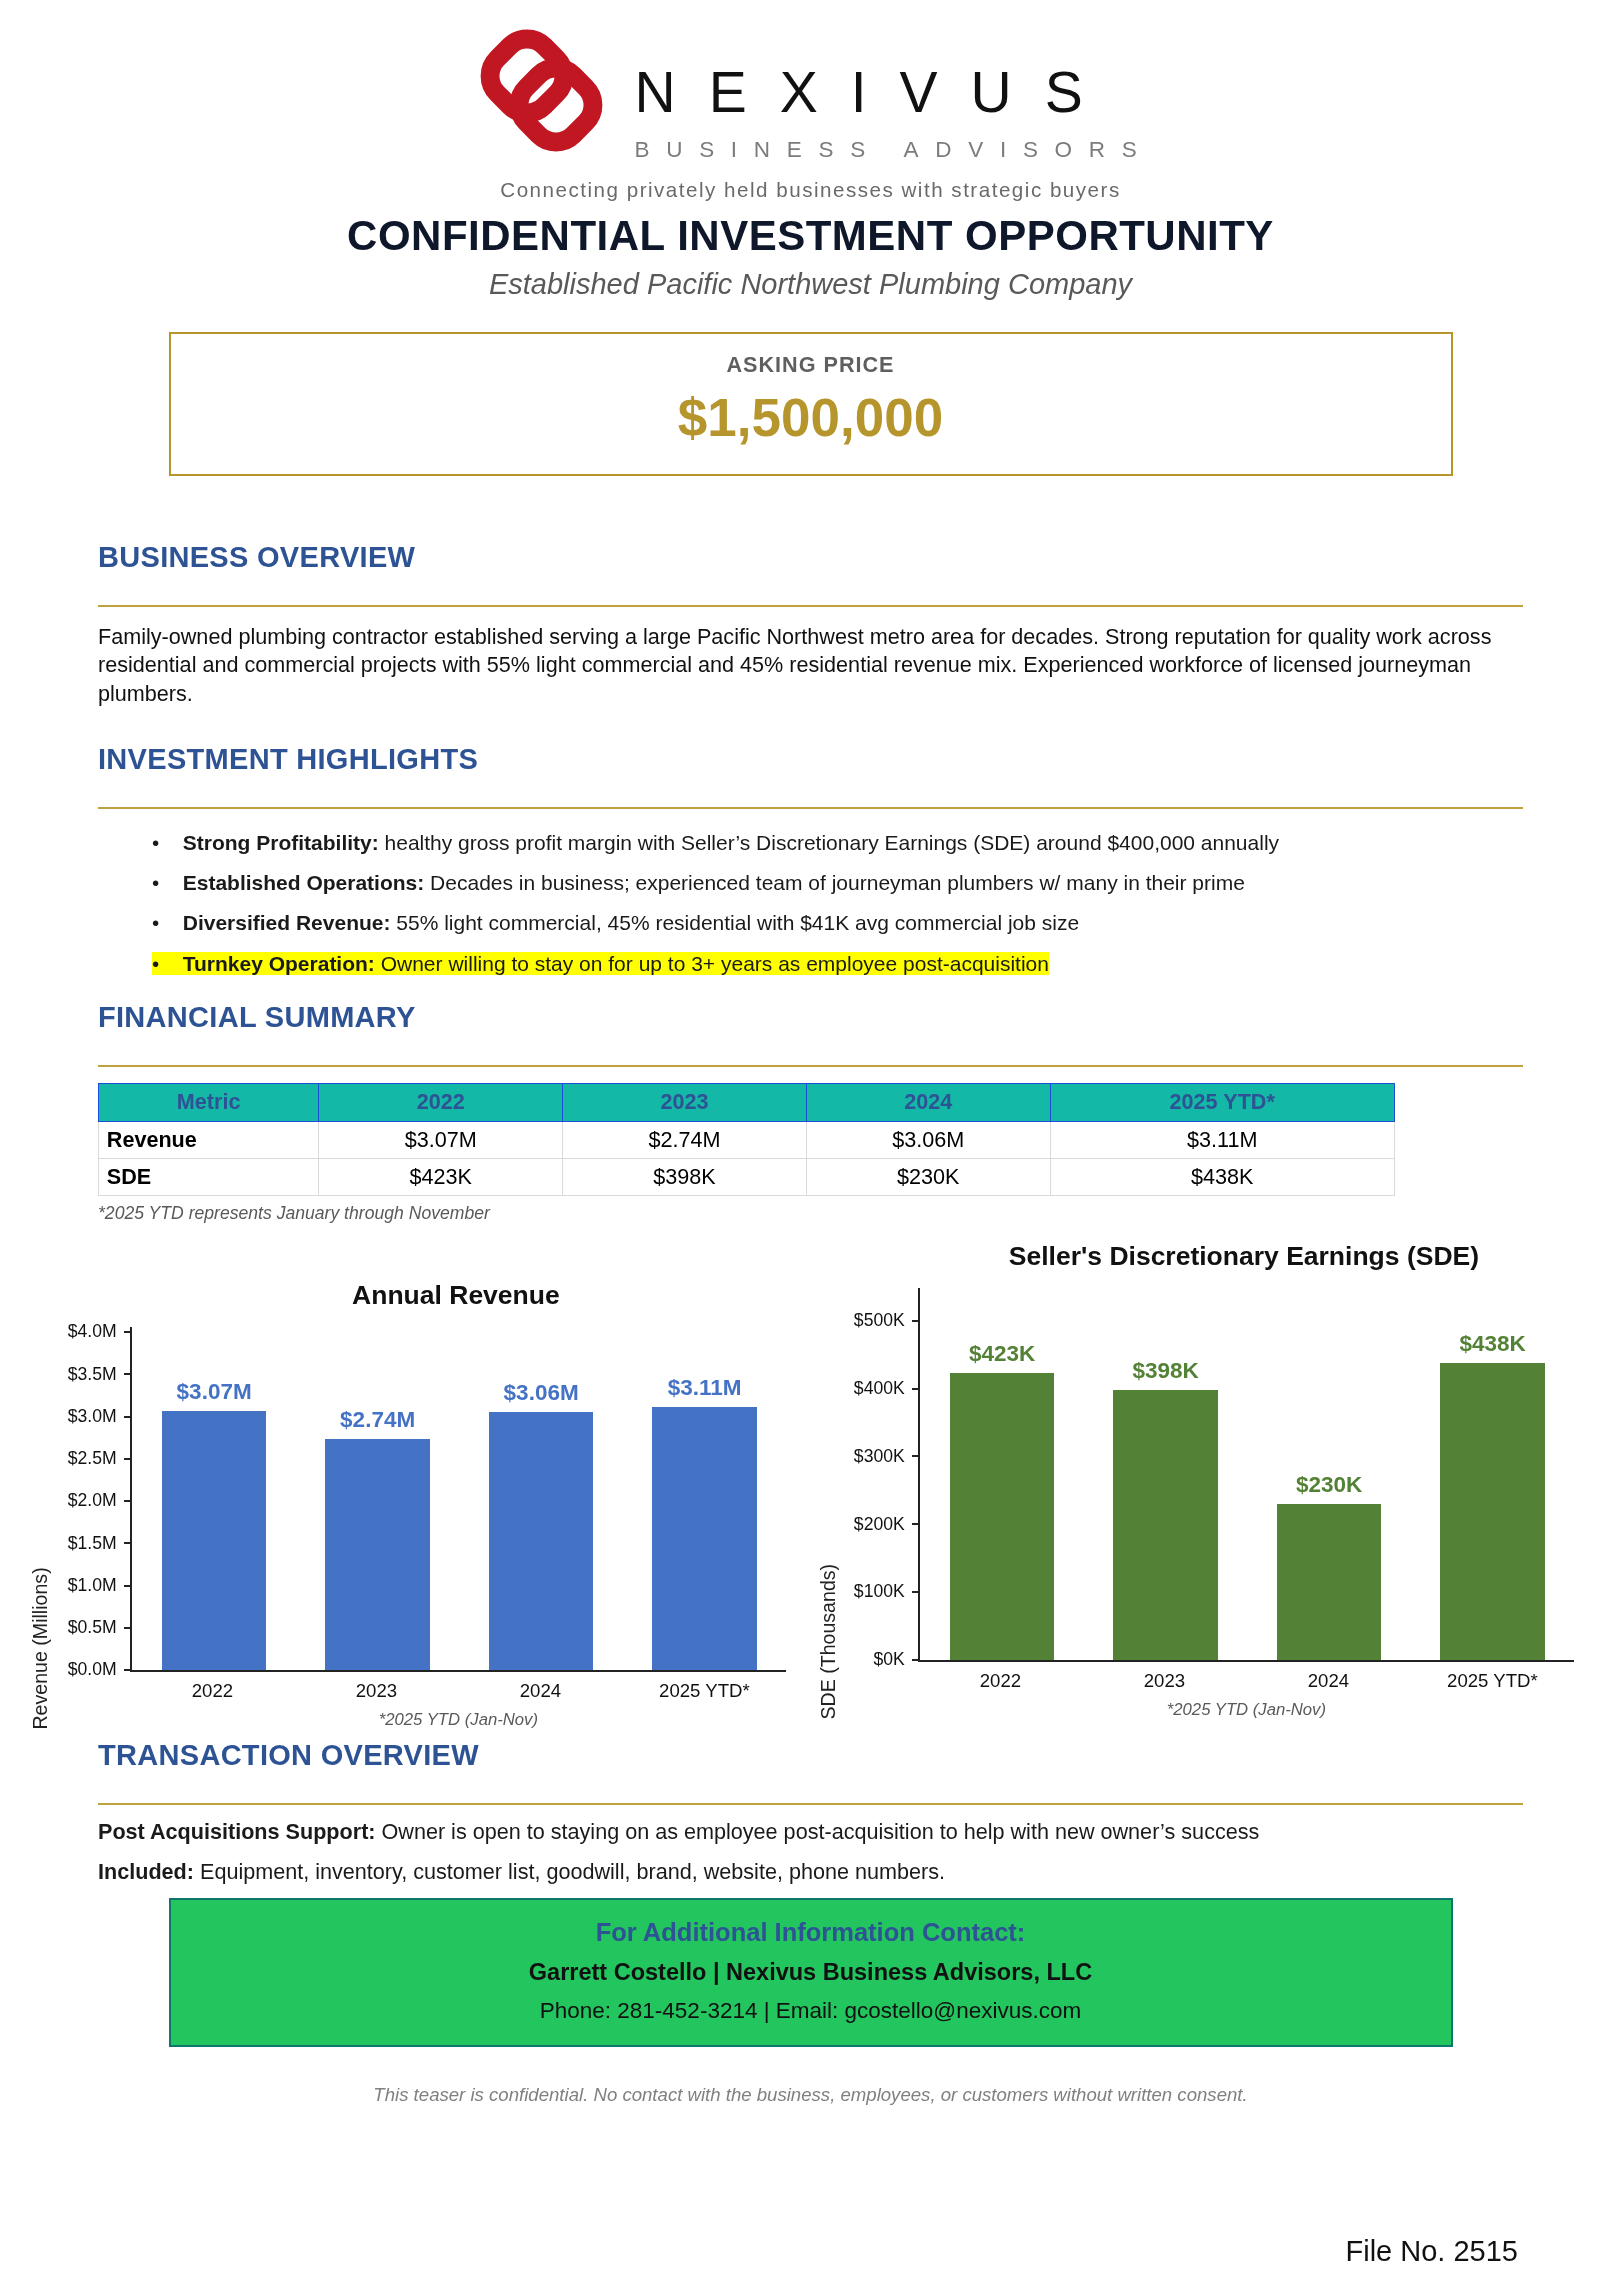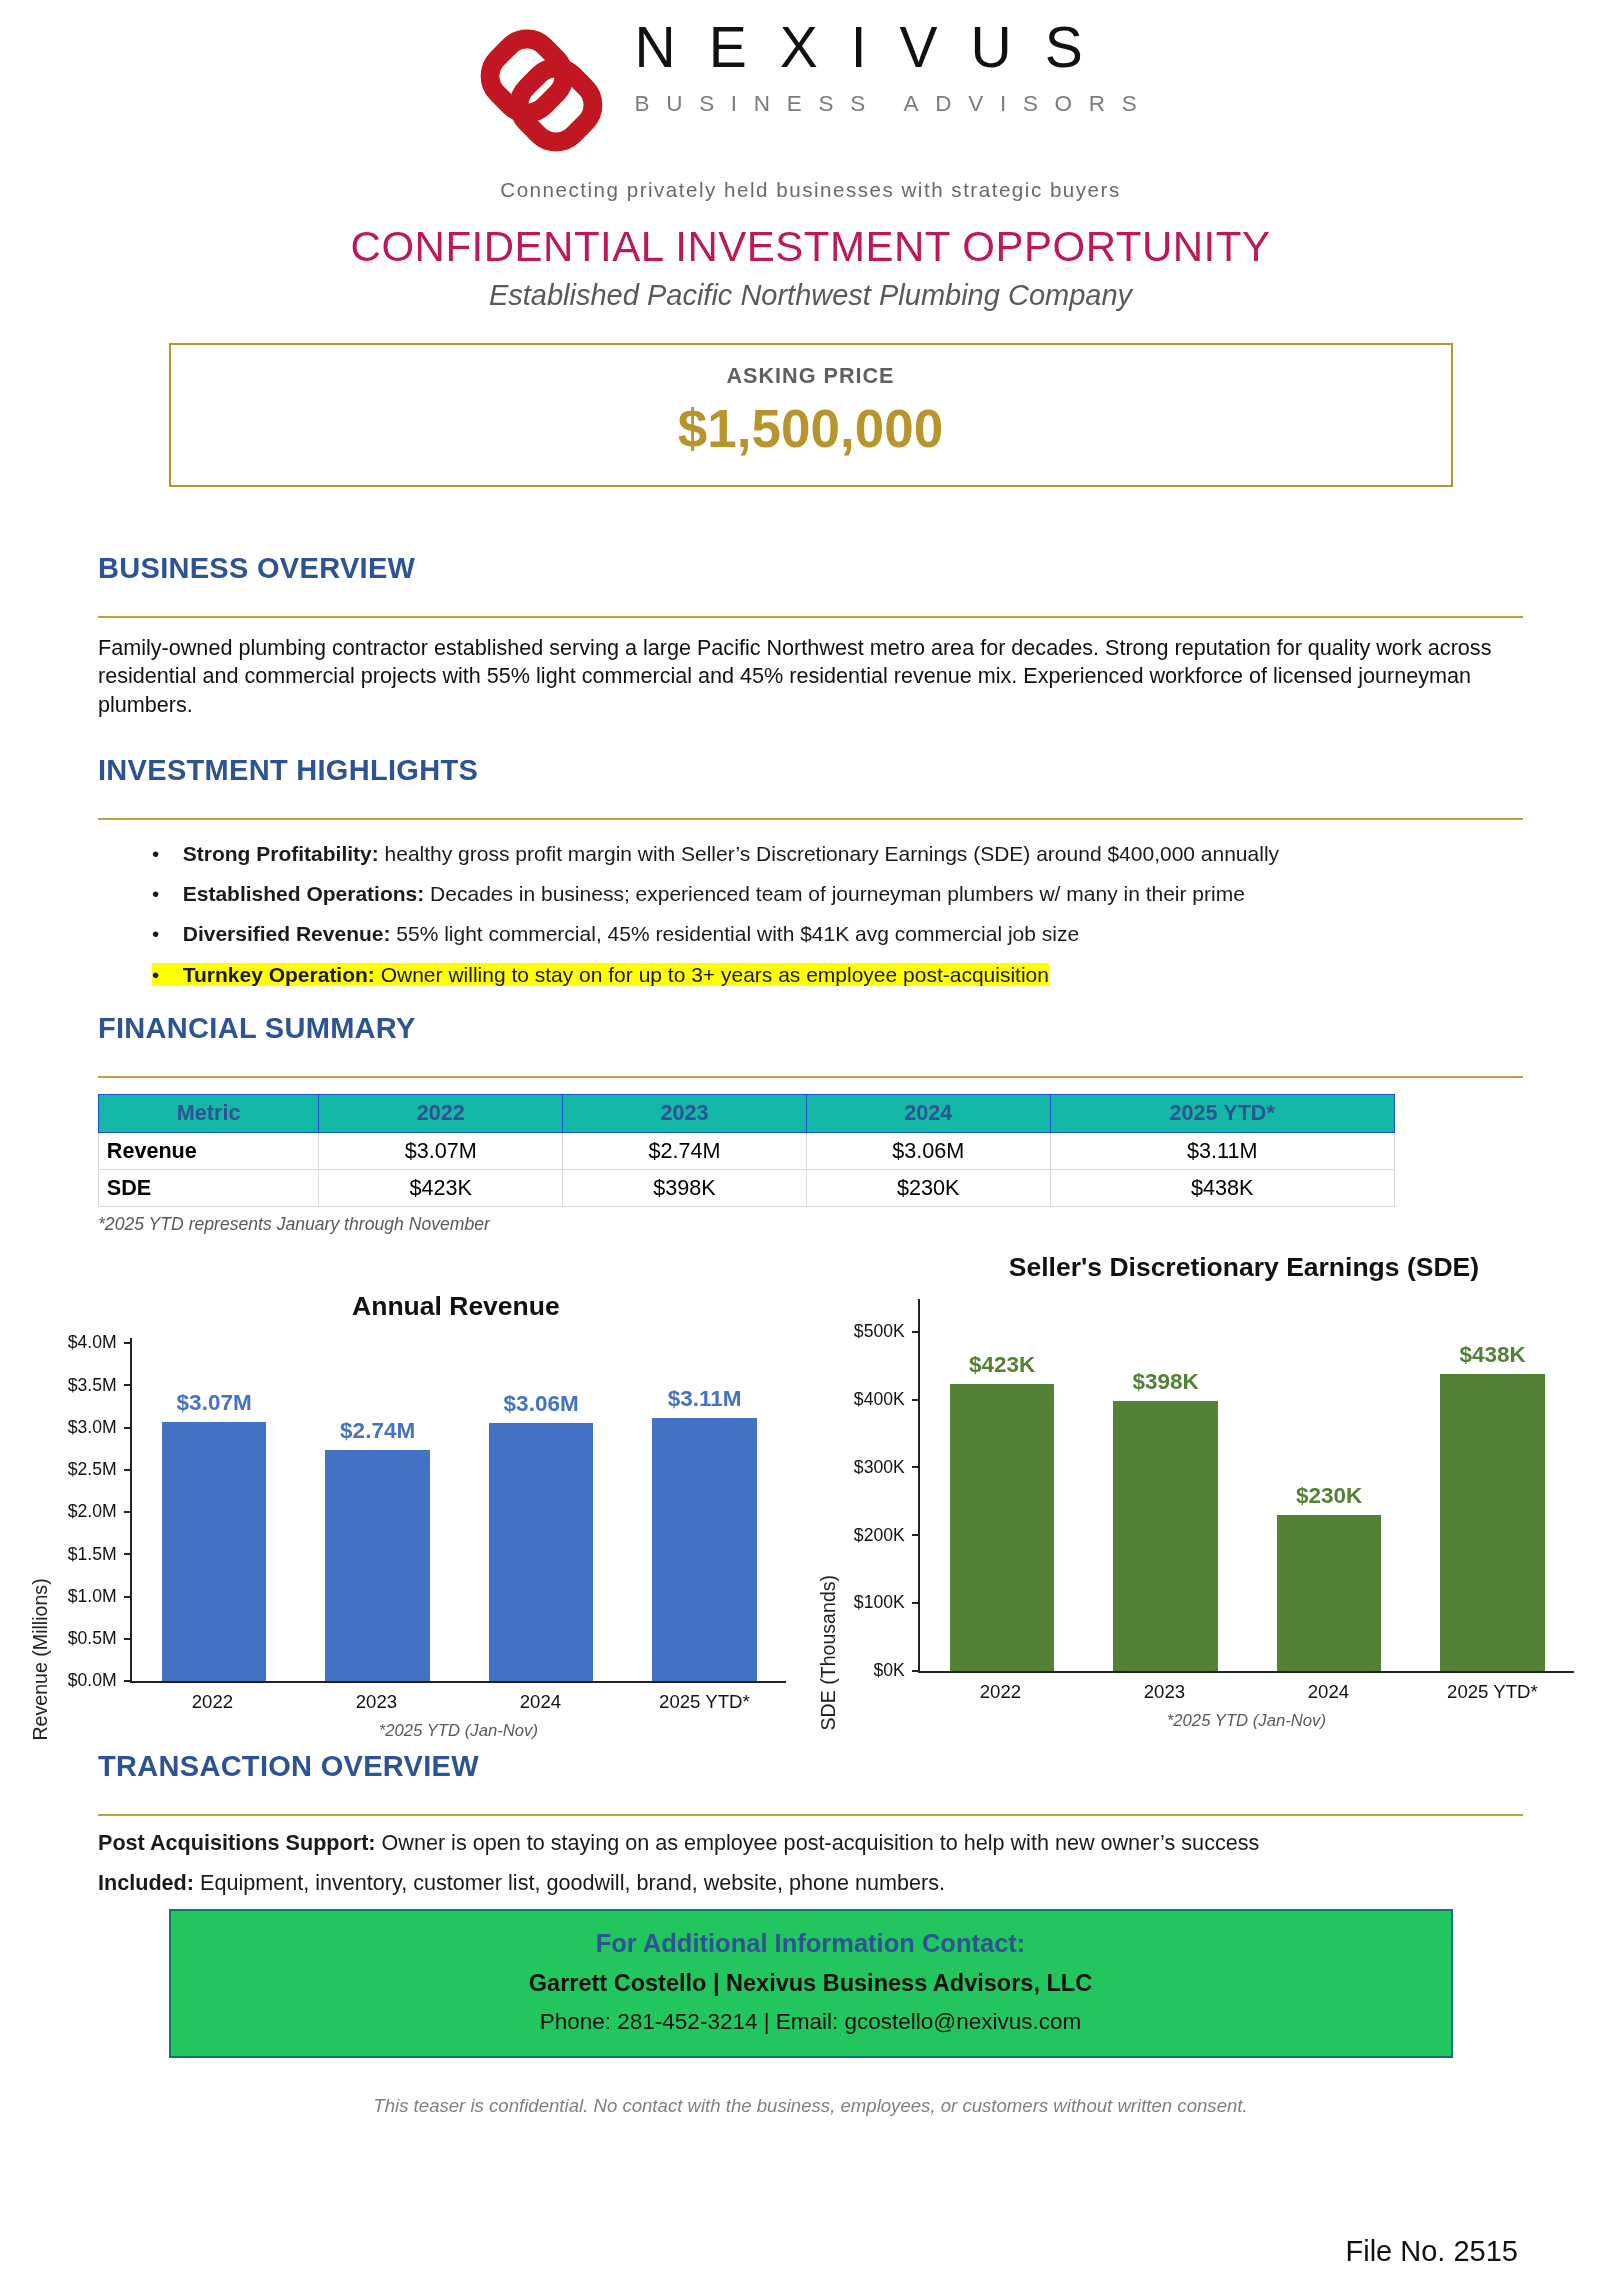--- a/index.html
+++ b/index.html
@@ -4,29 +4,29 @@
 <style>
   * { margin:0; padding:0; box-sizing:border-box; }
   body { background:#888; font-family:"Liberation Sans", sans-serif; }
   .page {
     width:1621px; height:2293px; margin:0 auto; background:#ffffff;
     position:relative; overflow:hidden; color:#1a1a1a;
   }
 
   
   .logo-block { padding-top:17.6px; display:flex; flex-direction:column; align-items:center; }
-  .logo-row { display:flex; align-items:flex-start; gap:20px; }
+  .logo-row { display:flex; align-items:flex-end; gap:20px; }
   .logo-mark { width:147px; height:145px; }
   .brand-text { display:flex; flex-direction:column; }
   .brand-name { font-size:57px; font-weight:400; letter-spacing:33px; color:#111; line-height:1.05; }
   .brand-sub { font-size:22.5px; color:#7c7c7c; letter-spacing:16.7px; margin-top:13.7px; }
   .tagline { margin-top:15.7px; font-size:20.6px; color:#6a6a6a; letter-spacing:1.5px; }
 
   
-  .doc-title { margin-top:21px; text-align:center; font-size:42px; font-weight:normal; color:#be185d; letter-spacing:0.5px; }
+  .doc-title { margin-top:10px; text-align:center; font-size:42px; font-weight:bold; color:#0f172a; letter-spacing:0.5px; }
   .doc-subtitle { margin-top:7.8px; text-align:center; font-size:29px; font-style:italic; color:#595959; }
   .price-box { margin:31px auto 0 auto; width:1284px; border:2.9px solid #B6952C; text-align:center; padding:17.6px 0 25.5px 0; }
   .price-label { font-size:21.6px; font-weight:bold; color:#5f5f5f; letter-spacing:1px; }
   .price-value { margin-top:9.8px; font-size:53px; font-weight:bold; color:#B6952C; }
 
   
   .content { padding:0 98px; }
   .sec-heading { font-size:29px; font-weight:bold; color:#2E5394; letter-spacing:0.3px; }
   .gold-rule { border:none; border-top:2.9px solid #BFA23E; margin-top:31px; }
   .sec-business { margin-top:65px; }

